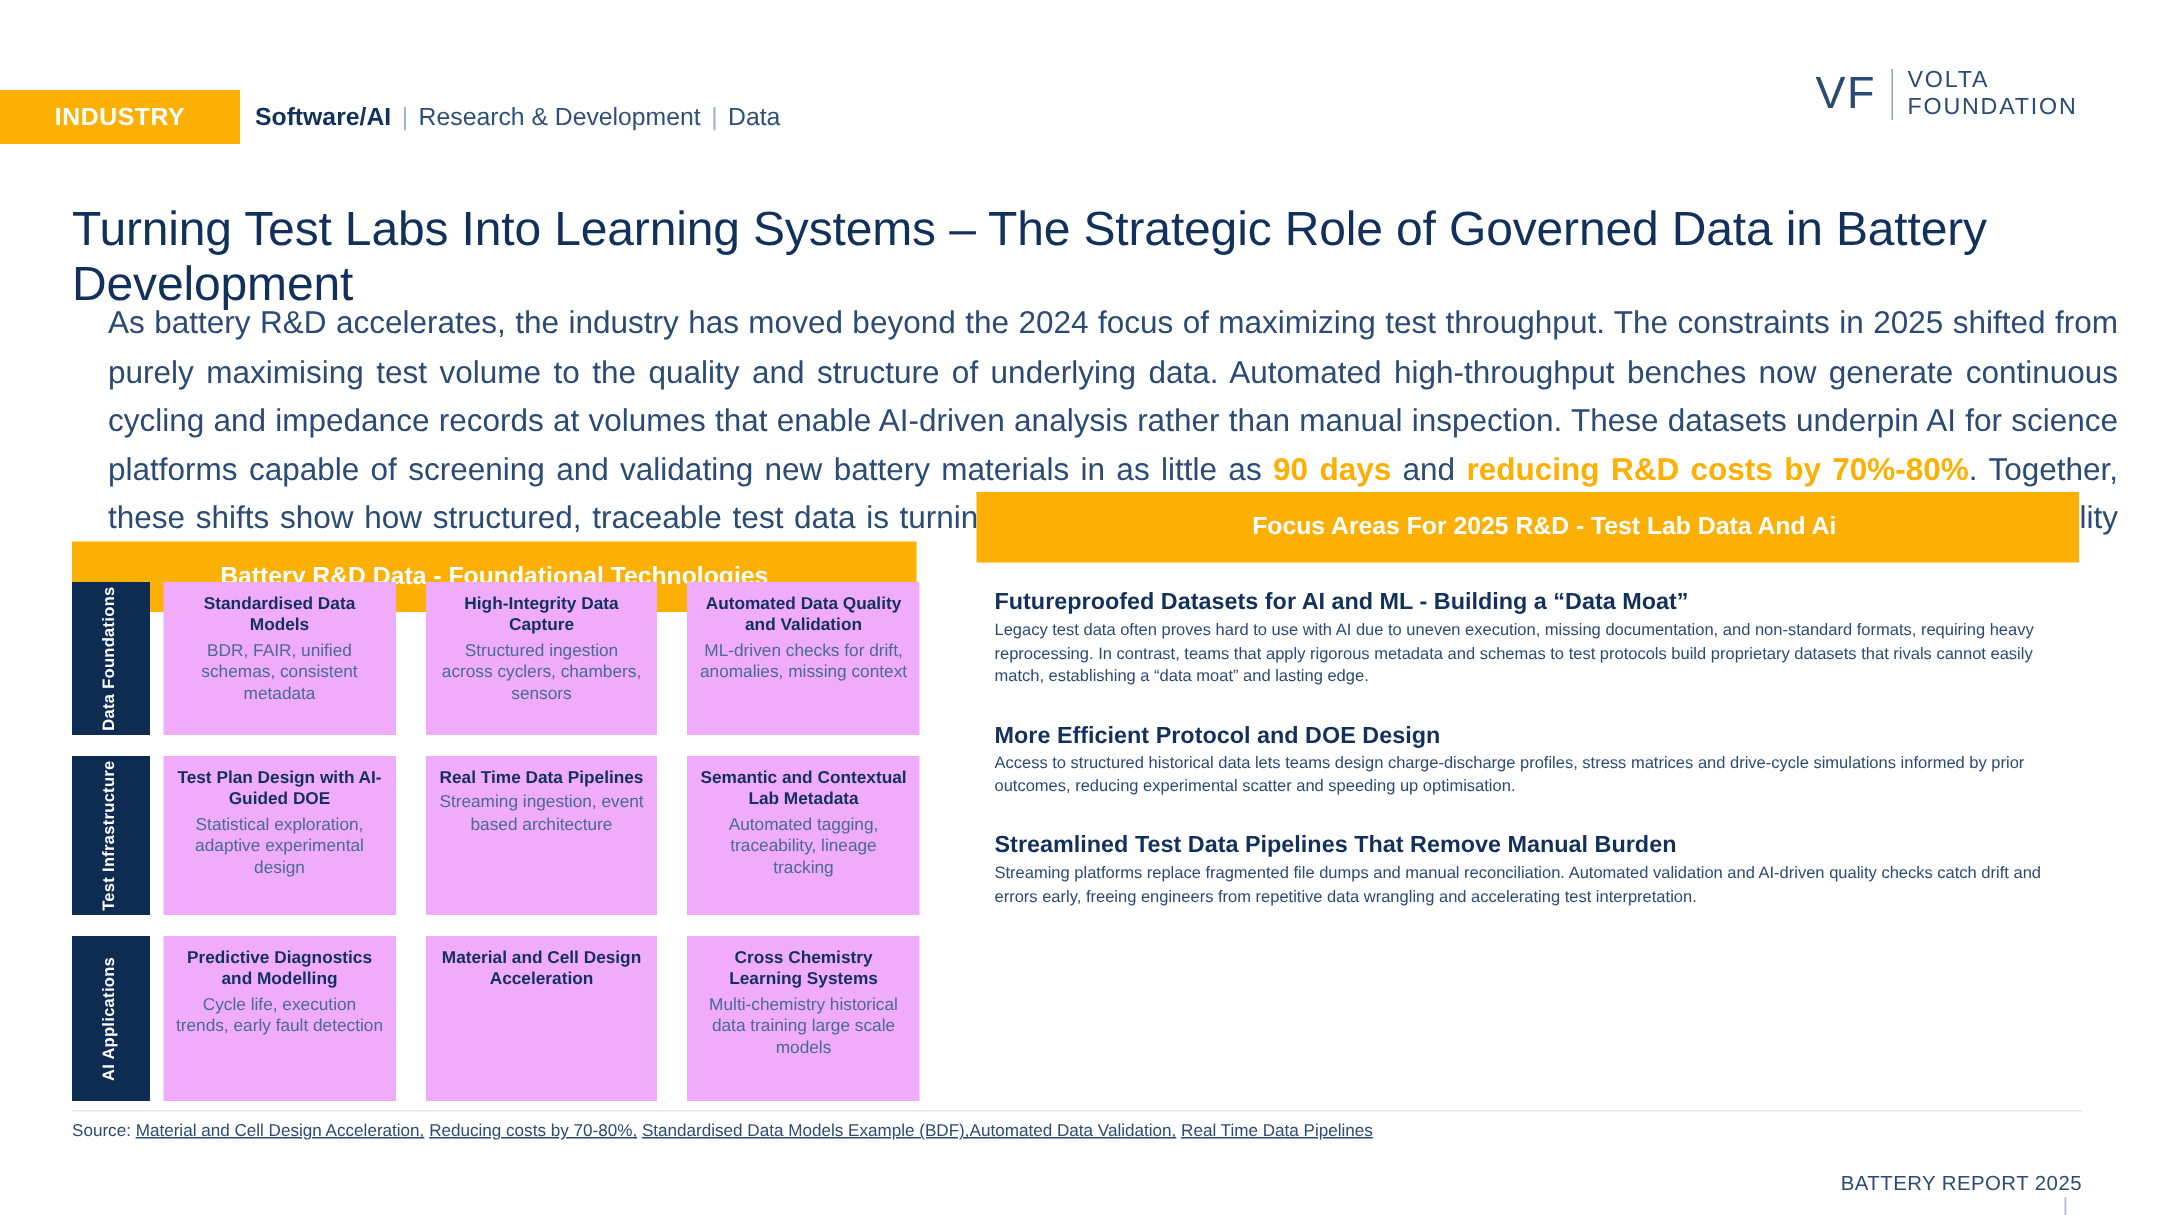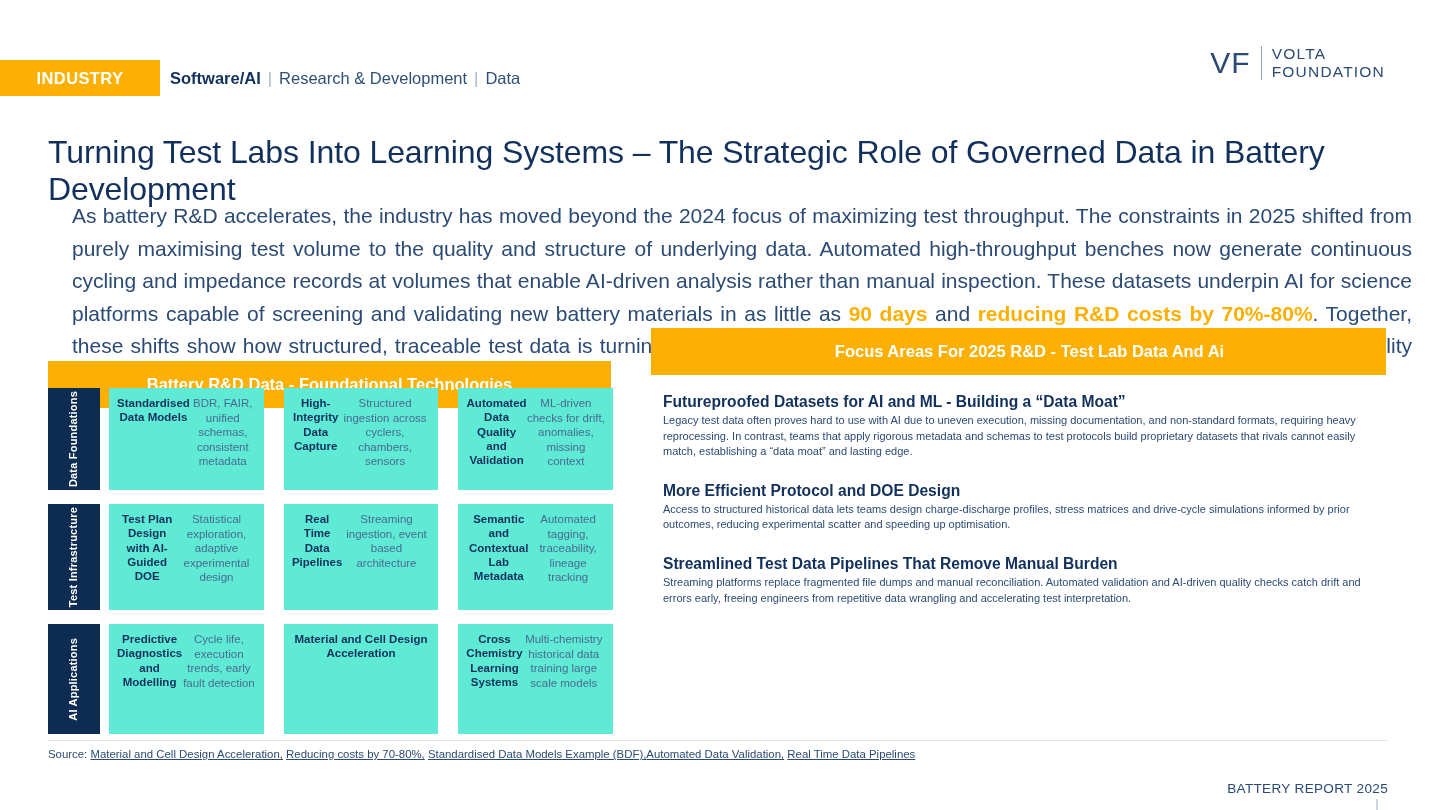--- a/index.html
+++ b/index.html
@@ -170,26 +170,26 @@
     letter-spacing: 0.2px;
   }
   .cards {
     display: flex;
     flex: 1 1 auto;
     gap: 20px;
     margin-left: 9px;
   }
   .card {
     flex: 1 1 0;
-    background: #5eead4;
+    background: #f0abfc;
     padding: 8px 8px 6px;
     box-sizing: border-box;
     text-align: center;
     display: flex;
-    flex-direction: row;
+    flex-direction: column;
     justify-content: flex-start;
   }
   .card-title {
     font-size: 11.5px;
     font-weight: bold;
     color: #12305c;
     line-height: 1.24;
     margin-bottom: 2px;
   }
   .card-desc {

